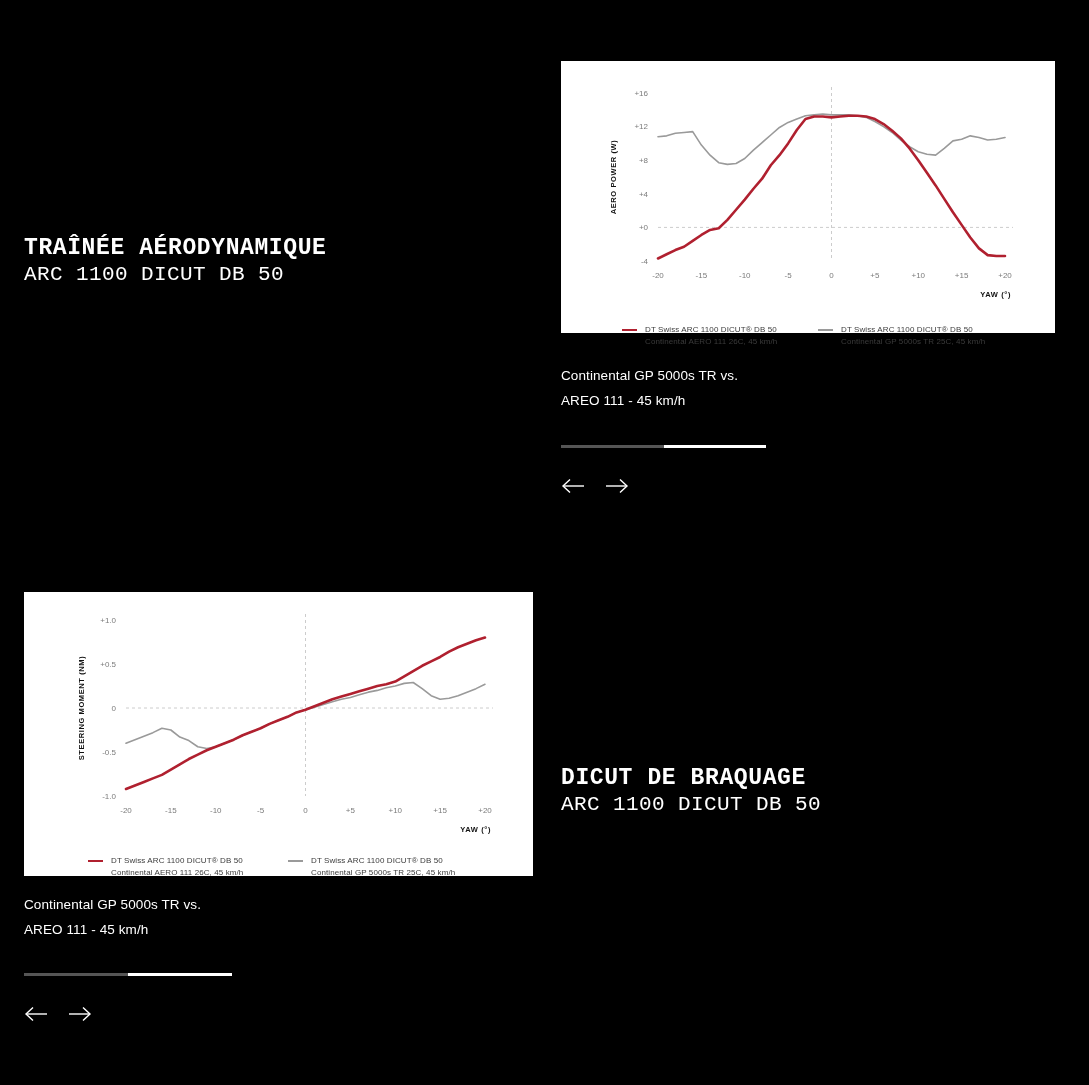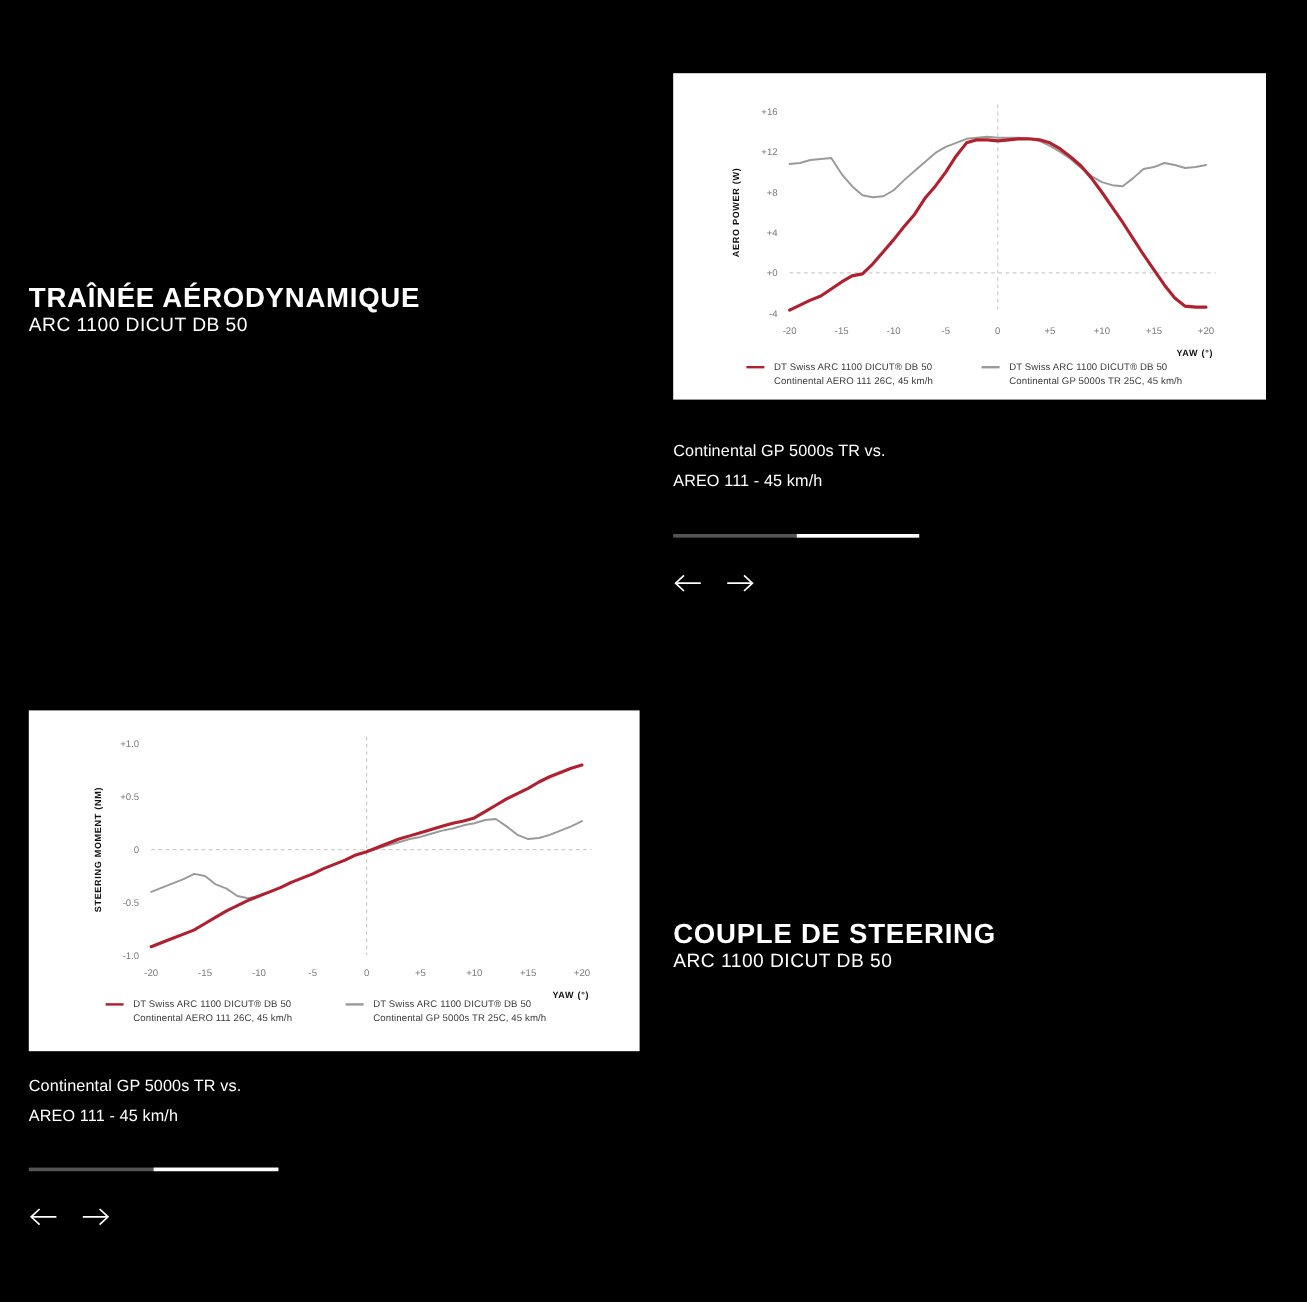--- a/index.html
+++ b/index.html
@@ -15,32 +15,32 @@
     font-family: "Liberation Sans", sans-serif;
     color: #ffffff;
   }
 
   
   .panel {
     position: absolute;
     background: #ffffff;
     box-sizing: border-box;
   }
-  .heading-block { position: absolute; }
+  .heading-block { position: absolute; font-family: Liberation Mono, monospace; }
   .heading-title {
     font-size: 23px;
     font-weight: bold;
     letter-spacing: 0.6px;
     line-height: 1.22;
     margin: 0;
     color: #ffffff;
     white-space: nowrap;
   }
   .heading-sub {
-    font-size: 16px;
+    font-size: 21px;
     font-weight: normal;
     letter-spacing: 0.4px;
     line-height: 1.22;
     margin: 0;
     color: #ffffff;
     white-space: nowrap;
   }
 
   .caption-block { position: absolute; }
   .caption-line {
@@ -71,20 +71,21 @@
     cursor: pointer;
   }
   .nav-arrow svg { display: block; }
 
   
   .chart-svg { display: block; }
   .legend {
     position: absolute;
     display: flex;
     box-sizing: border-box;
+    margin-top: 24px;
   }
   .legend-item { display: flex; align-items: flex-start; }
   .legend-dash {
     display: inline-block;
     width: 15px;
     height: 2px;
     margin-top: 5px;
     margin-right: 8px;
     flex: 0 0 auto;
   }
@@ -209,21 +210,21 @@
   <div class="legend-item">
     <span class="legend-dash grey"></span>
     <span class="legend-text">
       <span>DT Swiss ARC 1100 DICUT® DB 50</span><br>
       <span>Continental GP 5000s TR 25C, 45 km/h</span>
     </span>
   </div>
 </div>
 
 <div class="heading-block" style="left:561px; top:764px;">
-  <div class="heading-title">COUPLE DE STEERING</div>
+  <div class="heading-title">DICUT DE BRAQUAGE</div>
   <div class="heading-sub">ARC 1100 DICUT DB 50</div>
 </div>
 
 <div class="caption-block" style="left:24px; top:893px;">
   <div class="caption-line">Continental GP 5000s TR vs.</div>
   <div class="caption-line">AREO 111 - 45 km/h</div>
 </div>
 
 <div class="progress-track" style="left:24px; top:973px; width:208px;">
   <div class="progress-fill" style="left:50%; width:50%;"></div>

